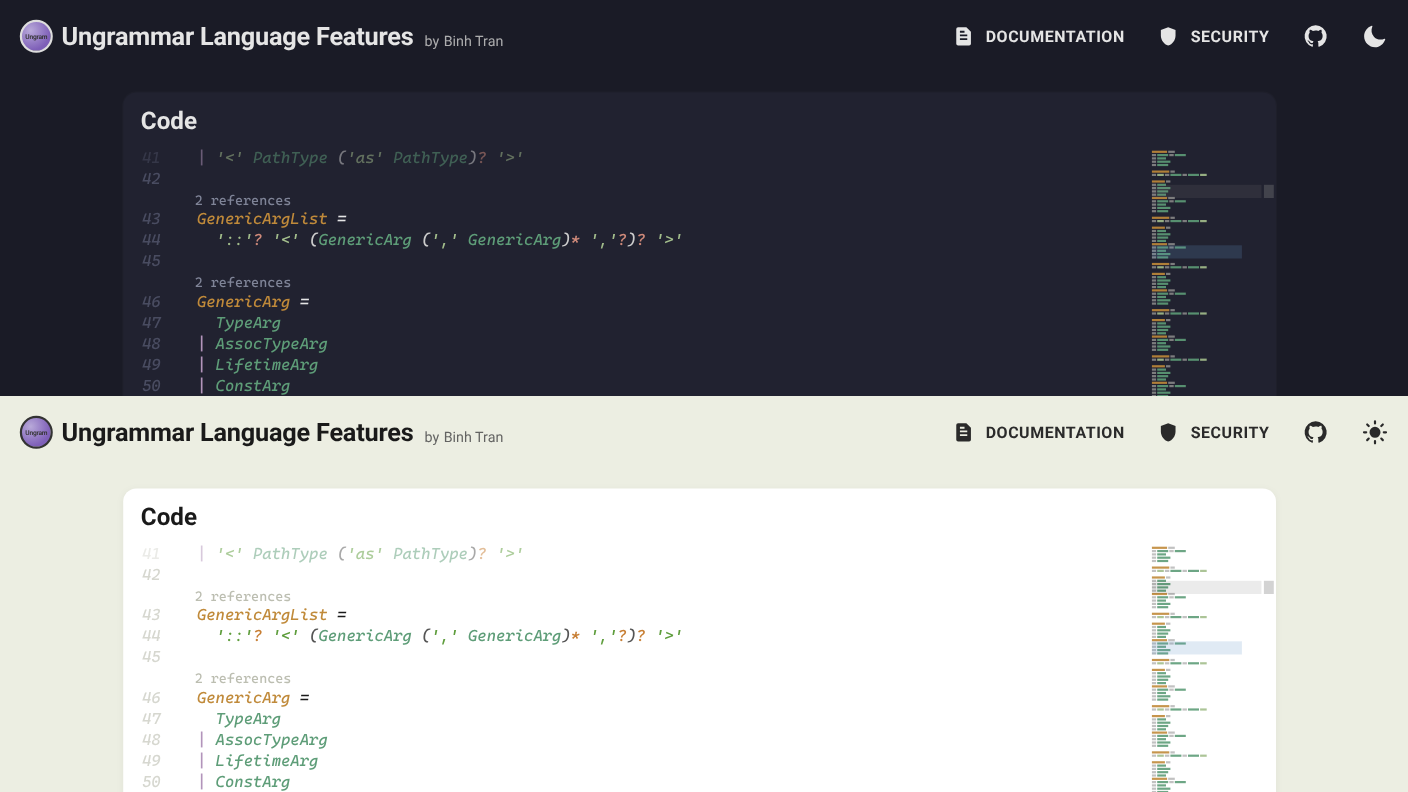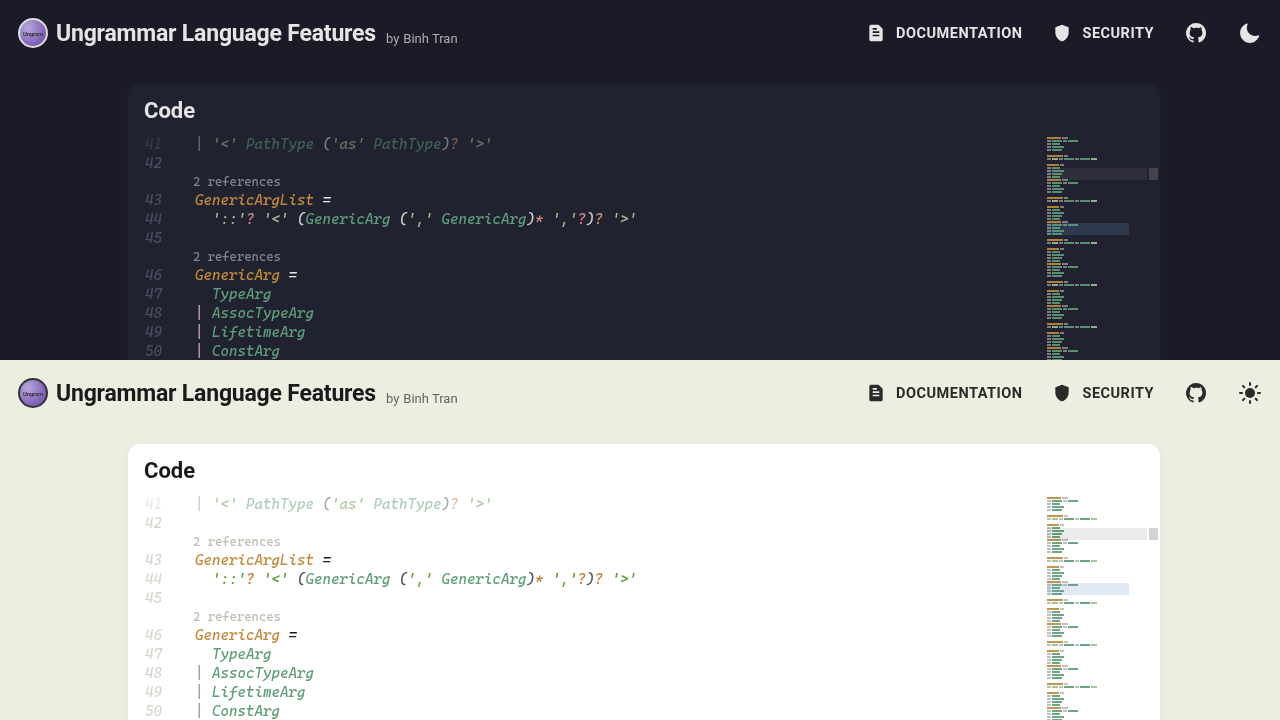--- a/index.html
+++ b/index.html
@@ -46,21 +46,21 @@
   }
   .nav-icon { width: 20px; height: 20px; }
   .gh-icon { width: 24px; height: 24px; cursor:pointer;}
   .theme-icon { width: 24px; height: 24px; cursor:pointer;}
   .pane.dark .nav-item, .pane.dark .gh-icon, .pane.dark .theme-icon { color:#e5e5e5; fill:#e5e5e5;}
   .pane.light .nav-item, .pane.light .gh-icon, .pane.light .theme-icon { color:#2a2a2a; fill:#2a2a2a;}
 
   
   .card {
     position: absolute;
-    left: 128px; right: 120px;
+    left: 112px; right: 120px;
     top: 84px;
     border-radius: 12px 12px 0 0;
     overflow: hidden;
   }
   .pane.dark .card { background: #212230; box-shadow: 0 0 0 1px rgba(255,255,255,0.02);}
   .pane.light .card { background: #ffffff; box-shadow: 0 2px 8px rgba(0,0,0,0.05);}
   .card-title {
     font-size: 22px; font-weight: 700;
     padding: 14px 16px 12px 16px;
   }

